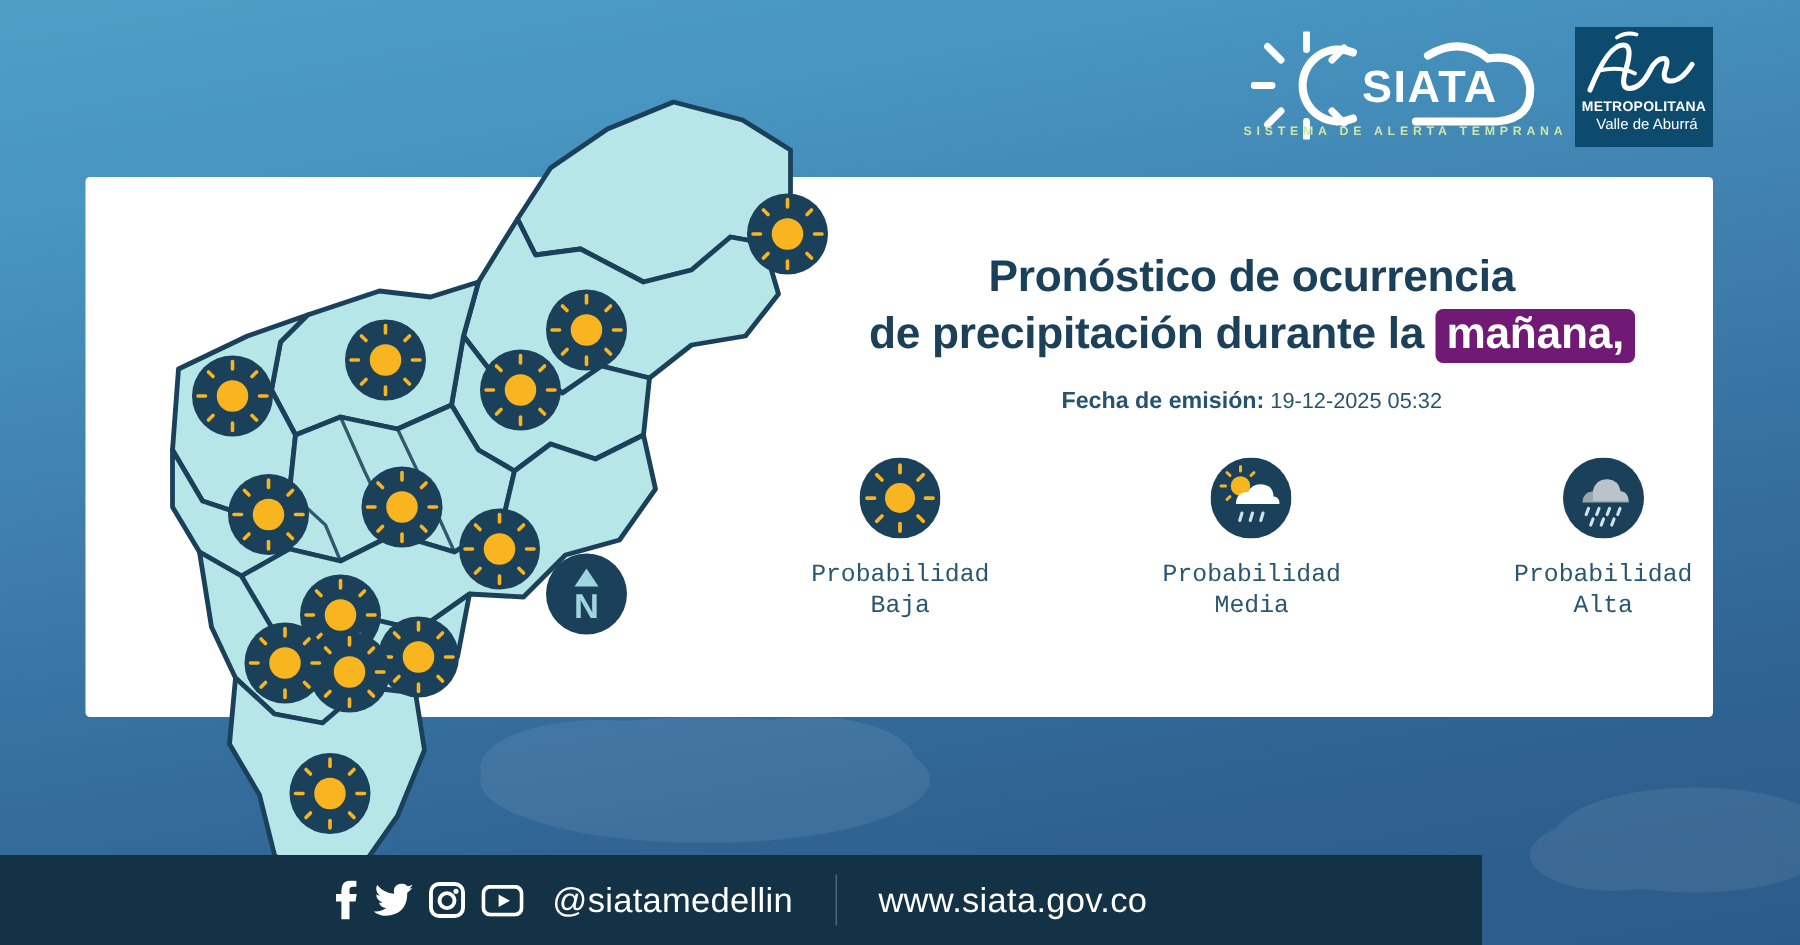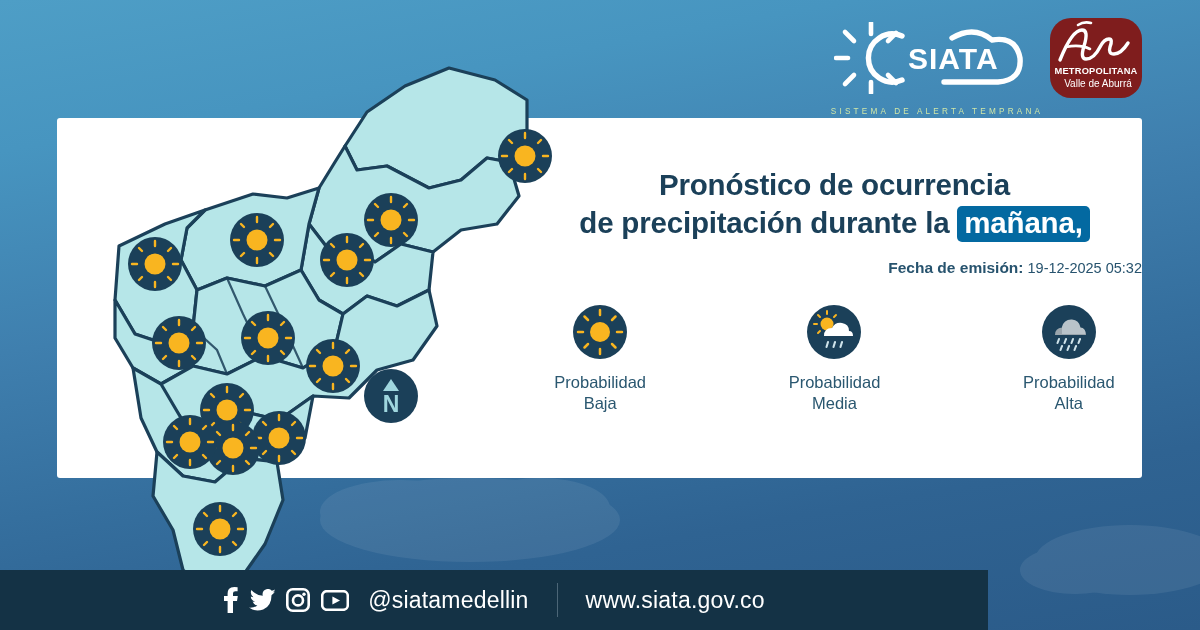--- a/index.html
+++ b/index.html
@@ -17,39 +17,39 @@
   
   .map-wrap { position:absolute; left:-0px; top:-80px; width:470px; height:520px; }
   .map-wrap svg { width:100%; height:100%; display:block; overflow:visible; }
   
   .right { position:absolute; left:470px; top:0; width:615px; height:360px; }
   .title {
     margin-top:48px; text-align:center; color:#1b4059;
     font-size:29.5px; font-weight:bold; line-height:1.30; letter-spacing:-0.2px;
   }
   .title .hl {
-    background:#0369a1; color:#ffffff; border-radius:5px;
+    background:#701a75; color:#ffffff; border-radius:5px;
     padding:1px 7px 3px 7px; display:inline-block; line-height:1.08;
   }
-  .fecha { margin-top:16px; text-align:right; color:#27536e; font-size:15.5px; }
+  .fecha { margin-top:16px; text-align:center; color:#27536e; font-size:15.5px; }
   .fecha .lbl { font-weight:bold; }
   .fecha .val { font-size:14.5px; margin-left:4px; }
-  .legend { display:flex; justify-content:center; gap:88px; margin-top:28px; }
+  .legend { display:flex; justify-content:center; gap:88px; margin-top:28px;font-family:Liberation Mono, monospace; }
   .legend-item { width:150px; text-align:center; }
   .legend-item .ico { display:block; margin:0 auto 13px auto; }
   .legend-item .lab { color:#2a5770; font-size:16.5px; line-height:1.28; }
   
   .logos { position:absolute; right:58px; top:18px; display:flex; align-items:flex-end; gap:10px; }
   .siata-logo { position:relative; }
   .siata-sub {
-    position:absolute; left:-6px; top:85px; width:218px; text-align:center;
-    color:#cfe6a8; font-size:8.2px; font-weight:normal; letter-spacing:3.2px;
+    position:absolute; left:-6px; top:62px; width:218px; text-align:center;
+    color:#cfe6a8; font-size:8.2px; font-weight:bold; letter-spacing:3.2px;
     white-space:nowrap;
   }
-  .area-logo { background:#7f1d1d; width:92px; height:80px; position:relative;border-radius:21px; }
+  .area-logo { background:#0c4a6e; width:92px; height:80px; position:relative; }
   .area-logo .am1 { position:absolute; left:0; right:0; top:48px; text-align:center;
     color:#fff; font-size:9.3px; font-weight:bold; letter-spacing:.2px; }
   .area-logo .am2 { position:absolute; left:4px; right:0; top:60px; text-align:center;
     color:#fff; font-size:10px; }
   
   .footer {
     position:absolute; left:0; bottom:0; width:988px; height:60px;
     background:#143245; display:flex; align-items:center; justify-content:center; gap:0;
   }
   .social { display:flex; align-items:center; gap:11px; }

